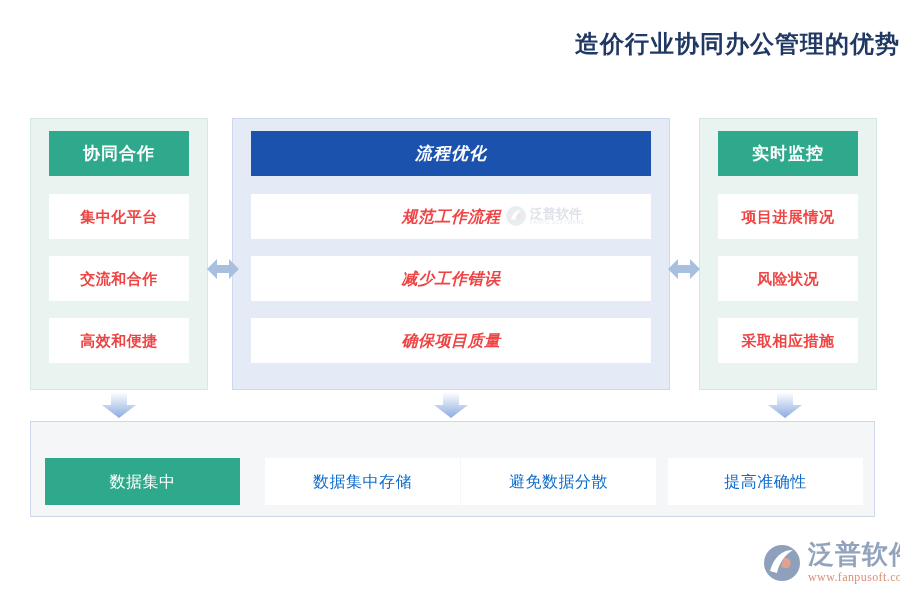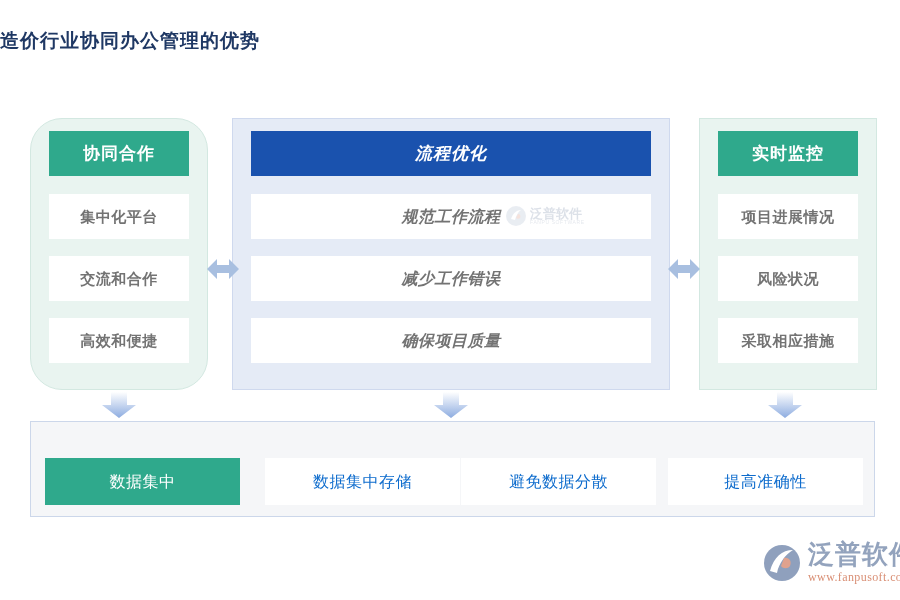--- a/index.html
+++ b/index.html
@@ -14,22 +14,22 @@
     overflow: hidden;
     position: relative;
   }
 
   
   .page-title {
     position: absolute;
     top: 28px;
     left: 0;
     width: 900px;
-    text-align: left;
-    font-size: 19px;
+    text-align: right;
+    font-size: 24px;
     font-weight: bold;
     color: #1f3864;
     letter-spacing: 1px;
     white-space: nowrap;
   }
 
   
   .columns {
     position: absolute;
     top: 118px;
@@ -42,21 +42,21 @@
     position: absolute;
     top: 0;
     box-sizing: border-box;
   }
   .col.side {
     width: 178px;
     height: 272px;
     background: #e9f4f0;
     border: 1px solid #d3e8e1;
   }
-  .col-left  { left: 30px; border-radius: 32px; }
+  .col-left  { left: 30px; }
   .col-right { left: 699px; padding-left: 44px; }
   .col.center {
     left: 232px;
     width: 438px;
     height: 272px;
     background: #e5ebf6;
     border: 1px solid #cfd9ee;
     font-style: italic;
   }
 
@@ -83,21 +83,21 @@
 
   .col-item {
     position: absolute;
     left: 18px;
     height: 45px;
     line-height: 45px;
     text-align: center;
     background: #ffffff;
     font-size: 15px;
     font-weight: bold;
-    color: #737373;
+    color: #ef4444;
     letter-spacing: 0.5px;
   }
   .col.side .col-item { width: 140px; }
   .col.center .col-item { width: 400px; font-size: 16px; }
   .item-0 { top: 75px; }
   .item-1 { top: 137px; }
   .item-2 { top: 199px; }
 
   
   .h-arrow {

